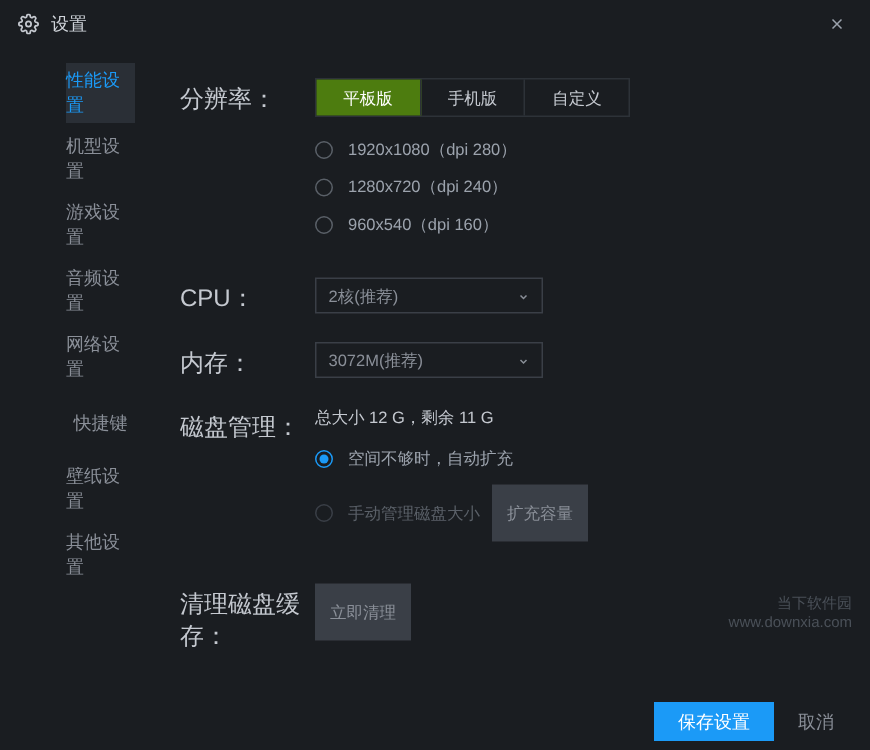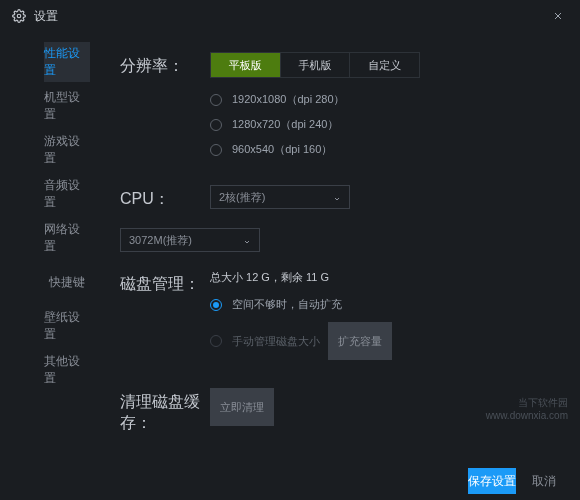--- a/index.html
+++ b/index.html
@@ -109,21 +109,21 @@
 .radio.checked::after {
   content: "";
   position: absolute;
   top: 2px; left: 2px;
   width: 6px; height: 6px;
   background: #1b9af7;
   border-radius: 50%;
 }
 .radio-item.checked { color: #1b9af7; }
 .select {
-  width: 140px;
+  width: 152px;
   height: 24px;
   border: 1px solid #3a3f47;
   display: flex;
   align-items: center;
   padding: 0 8px;
   font-size: 11px;
   color: #8a8f98;
   cursor: pointer;
   position: relative;
 }
@@ -158,21 +158,21 @@
   bottom: 0; left: 0; right: 0;
   height: 38px;
   display: flex;
   align-items: center;
   justify-content: flex-end;
   padding: 0 24px;
   gap: 16px;
 }
 .btn-primary {
   height: 26px;
-  padding: 0 0;
+  padding: 0 16px;
   background: #1b9af7;
   color: #fff;
   font-size: 12px;
   display: flex;
   align-items: center;
   cursor: pointer;
 }
 .btn-text {
   color: #8a8f98;
   font-size: 12px;
@@ -252,20 +252,21 @@
         <div class="select">
           <span>2核(推荐)</span>
           <span class="chev"><svg viewBox="0 0 24 24" width="8" height="8" stroke="#8a8f98" stroke-width="3" fill="none">
                 <path d="M6 9l6 6 6-6"></path>
               </svg></span>
         </div>
       </div>
     </div>
 
     <div class="row">
+      <div class="row-label">内存：</div>
       <div class="row-content">
         <div class="select">
           <span>3072M(推荐)</span>
           <span class="chev"><svg viewBox="0 0 24 24" width="8" height="8" stroke="#8a8f98" stroke-width="3" fill="none">
                 <path d="M6 9l6 6 6-6"></path>
               </svg></span>
         </div>
       </div>
     </div>
 

